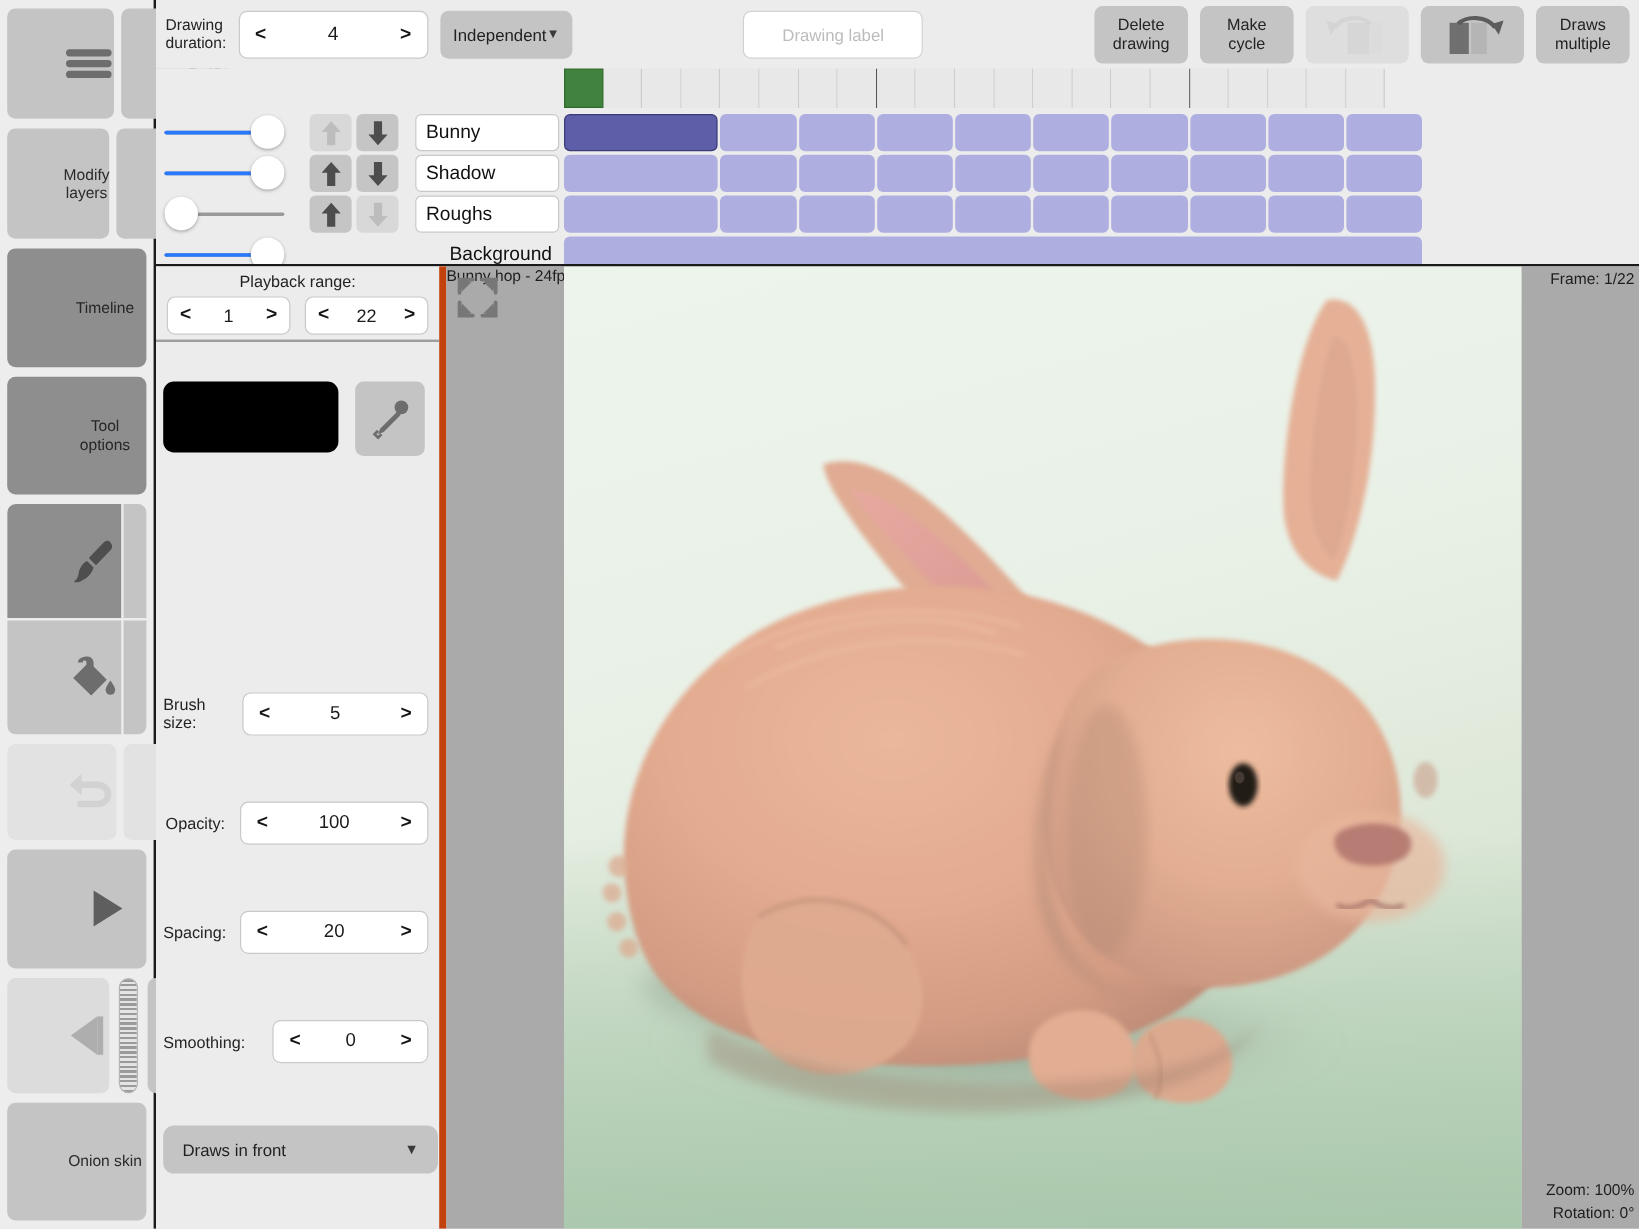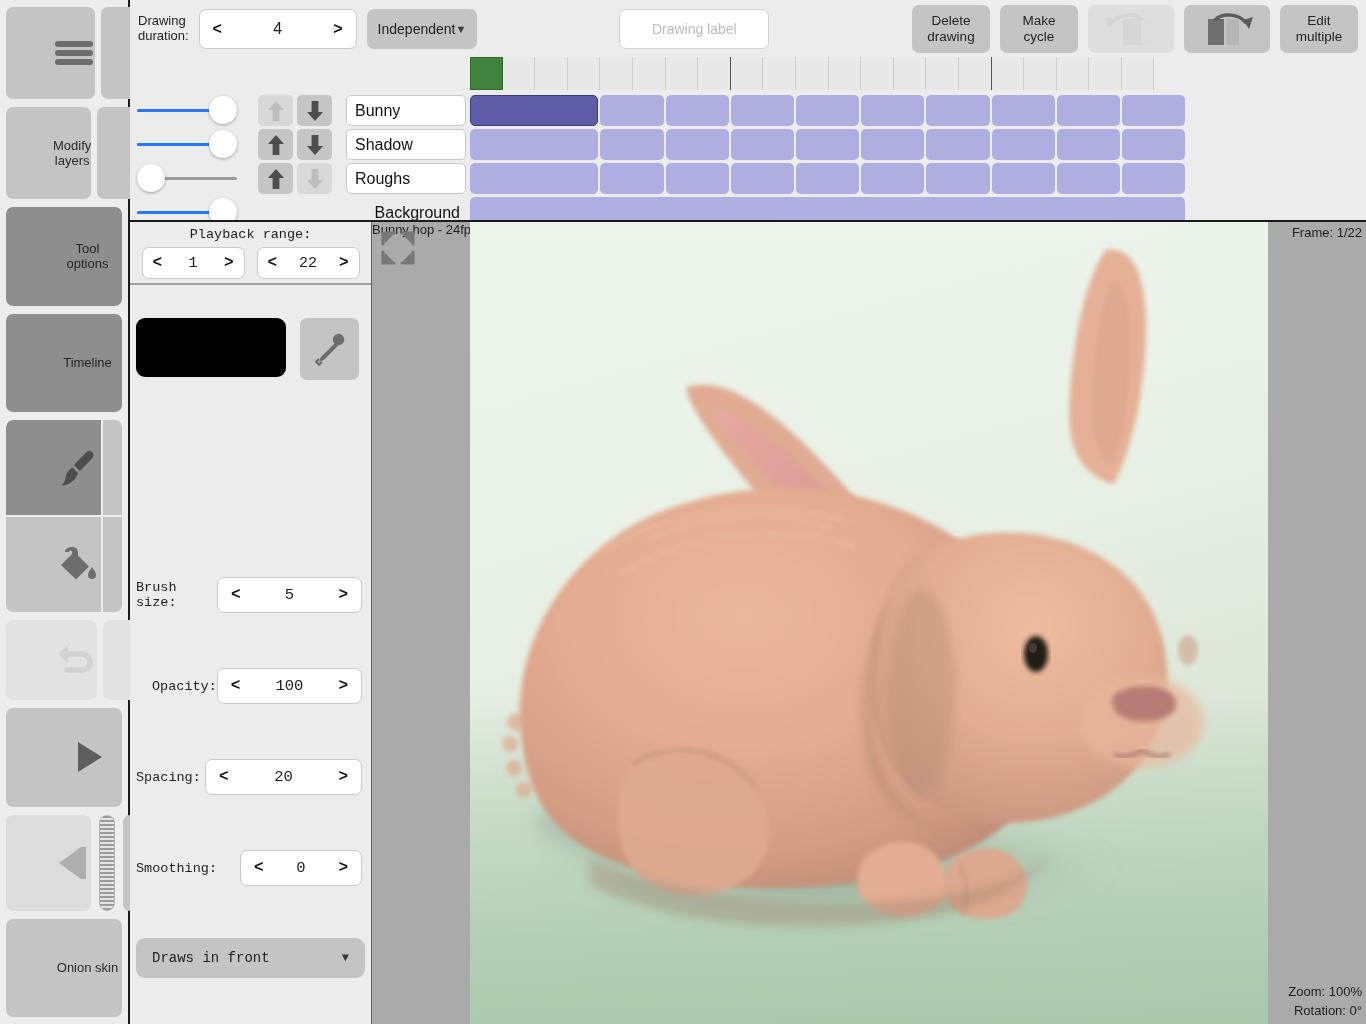--- a/index.html
+++ b/index.html
@@ -118,21 +118,21 @@
   }
   .lname.plain { background:transparent; border:none; justify-content:flex-end; padding-right:6px; padding-left:0; }
 
   .cells { position:absolute; left:340px; height:33px; display:flex; gap:2px; }
   .cell { height:31px; background:#aeaee0; border-radius:5px; margin-top:1px; }
   .cell.sel { background:#5d5da8; border:1px solid #3b3b7a; }
 
   
   #tools {
     position:absolute; left:130px; top:222px; width:242px; height:802px;
-    background:#ececec; border-right:1px solid #c2410c;font-family:Liberation Mono, monospace;
+    background:#ececec; border-right:6px solid #c2410c;
   }
   #pb-head { height:63px; border-bottom:2px solid #9d9d9d; padding-top:5px; }
   #pb-title { text-align:center; font-size:13.5px; color:#212121; }
   #pb-spins { display:flex; gap:12px; justify-content:center; margin-top:5px; }
   #pb-spins .spin { width:103px; height:32px; font-size:15px; padding:0 10px; }
   #pb-spins .val { font-size:15px; }
 
   #color-row { display:flex; gap:14px; padding:33px 12px 0 6px; }
   #color-swatch { width:157px; height:59px; background:#000; border-radius:9px; }
   #picker-btn {
@@ -209,22 +209,22 @@
       </div>
     </div>
 
     <div class="sb-row">
       <div class="sb-btn h-lbl" style="white-space:pre-line">Modify
 layers</div>
       <div class="sb-btn h-lbl" style="white-space:pre-line">Add
 drawing</div>
     </div>
 
+    <div class="sb-btn h-big active">Timeline</div>
     <div class="sb-btn h-big active">Tool options</div>
-    <div class="sb-btn h-big active">Timeline</div>
 
     <div class="tool-grid">
       <div class="sb-row">
         <div class="sb-btn tool-cell tg-tl active" style="height:95px">
           <span>
             <svg width="48" height="48" viewBox="0 0 48 48">
               <path fill="#4e4e4e" d="M39 8c2 2 2 4.5 0 6.5L27 27l-6-6L33 8.5c2-2 4-2.5 6-0.5z"></path>
               <path fill="#4e4e4e" d="M19.5 23.5l5.5 5.5c-1.5 5-5 9-11 11.5-2 .8-4 1-5.5.5 2.5-2 3.5-4 4-7 .5-4 3-8.5 7-10.5z"></path>
             </svg>
           </span>
@@ -342,21 +342,21 @@
     <div class="tb-btn" style="min-width:86px">
       <span>
         <svg width="68" height="36" viewBox="0 0 68 36">
           <rect x="15" y="8" width="16" height="26" fill="#6f6f6f"></rect>
           <rect x="33" y="8" width="13" height="26" fill="#b5b5b5"></rect>
           <path fill="none" stroke="#5c5c5c" stroke-width="3.4" d="M22 9c7-7 24-7 31 3"></path>
           <path fill="#5c5c5c" d="M60 6l-10 3 6 9z"></path>
         </svg>
       </span>
     </div>
-    <div class="tb-btn" style="white-space:pre-line">Edit
+    <div class="tb-btn" style="white-space:pre-line">Draws
 multiple</div>
   </div>
 
   <div id="timeline">
     <div id="ruler">
         <div class="rcell cur"></div>
         <div class="rcell"></div>
         <div class="rcell"></div>
         <div class="rcell"></div>
         <div class="rcell"></div>
@@ -534,21 +534,21 @@
 
     <div id="settings-list">
         <div class="opt-row" style="position: absolute; left: 0px; right: 0px; top: 355px;">
           <span class="opt-lbl">Brush size:</span>
           <div class="spin">
             <span class="arw">&lt;</span>
             <span class="val">5</span>
             <span class="arw">&gt;</span>
           </div>
         </div>
-        <div class="opt-row" style="position: absolute; left: 16px; right: 0px; top: 446px;">
+        <div class="opt-row" style="position: absolute; left: 2px; right: 0px; top: 446px;">
           <span class="opt-lbl">Opacity:</span>
           <div class="spin">
             <span class="arw">&lt;</span>
             <span class="val">100</span>
             <span class="arw">&gt;</span>
           </div>
         </div>
         <div class="opt-row" style="position: absolute; left: 0px; right: 0px; top: 537px;">
           <span class="opt-lbl">Spacing:</span>
           <div class="spin">

